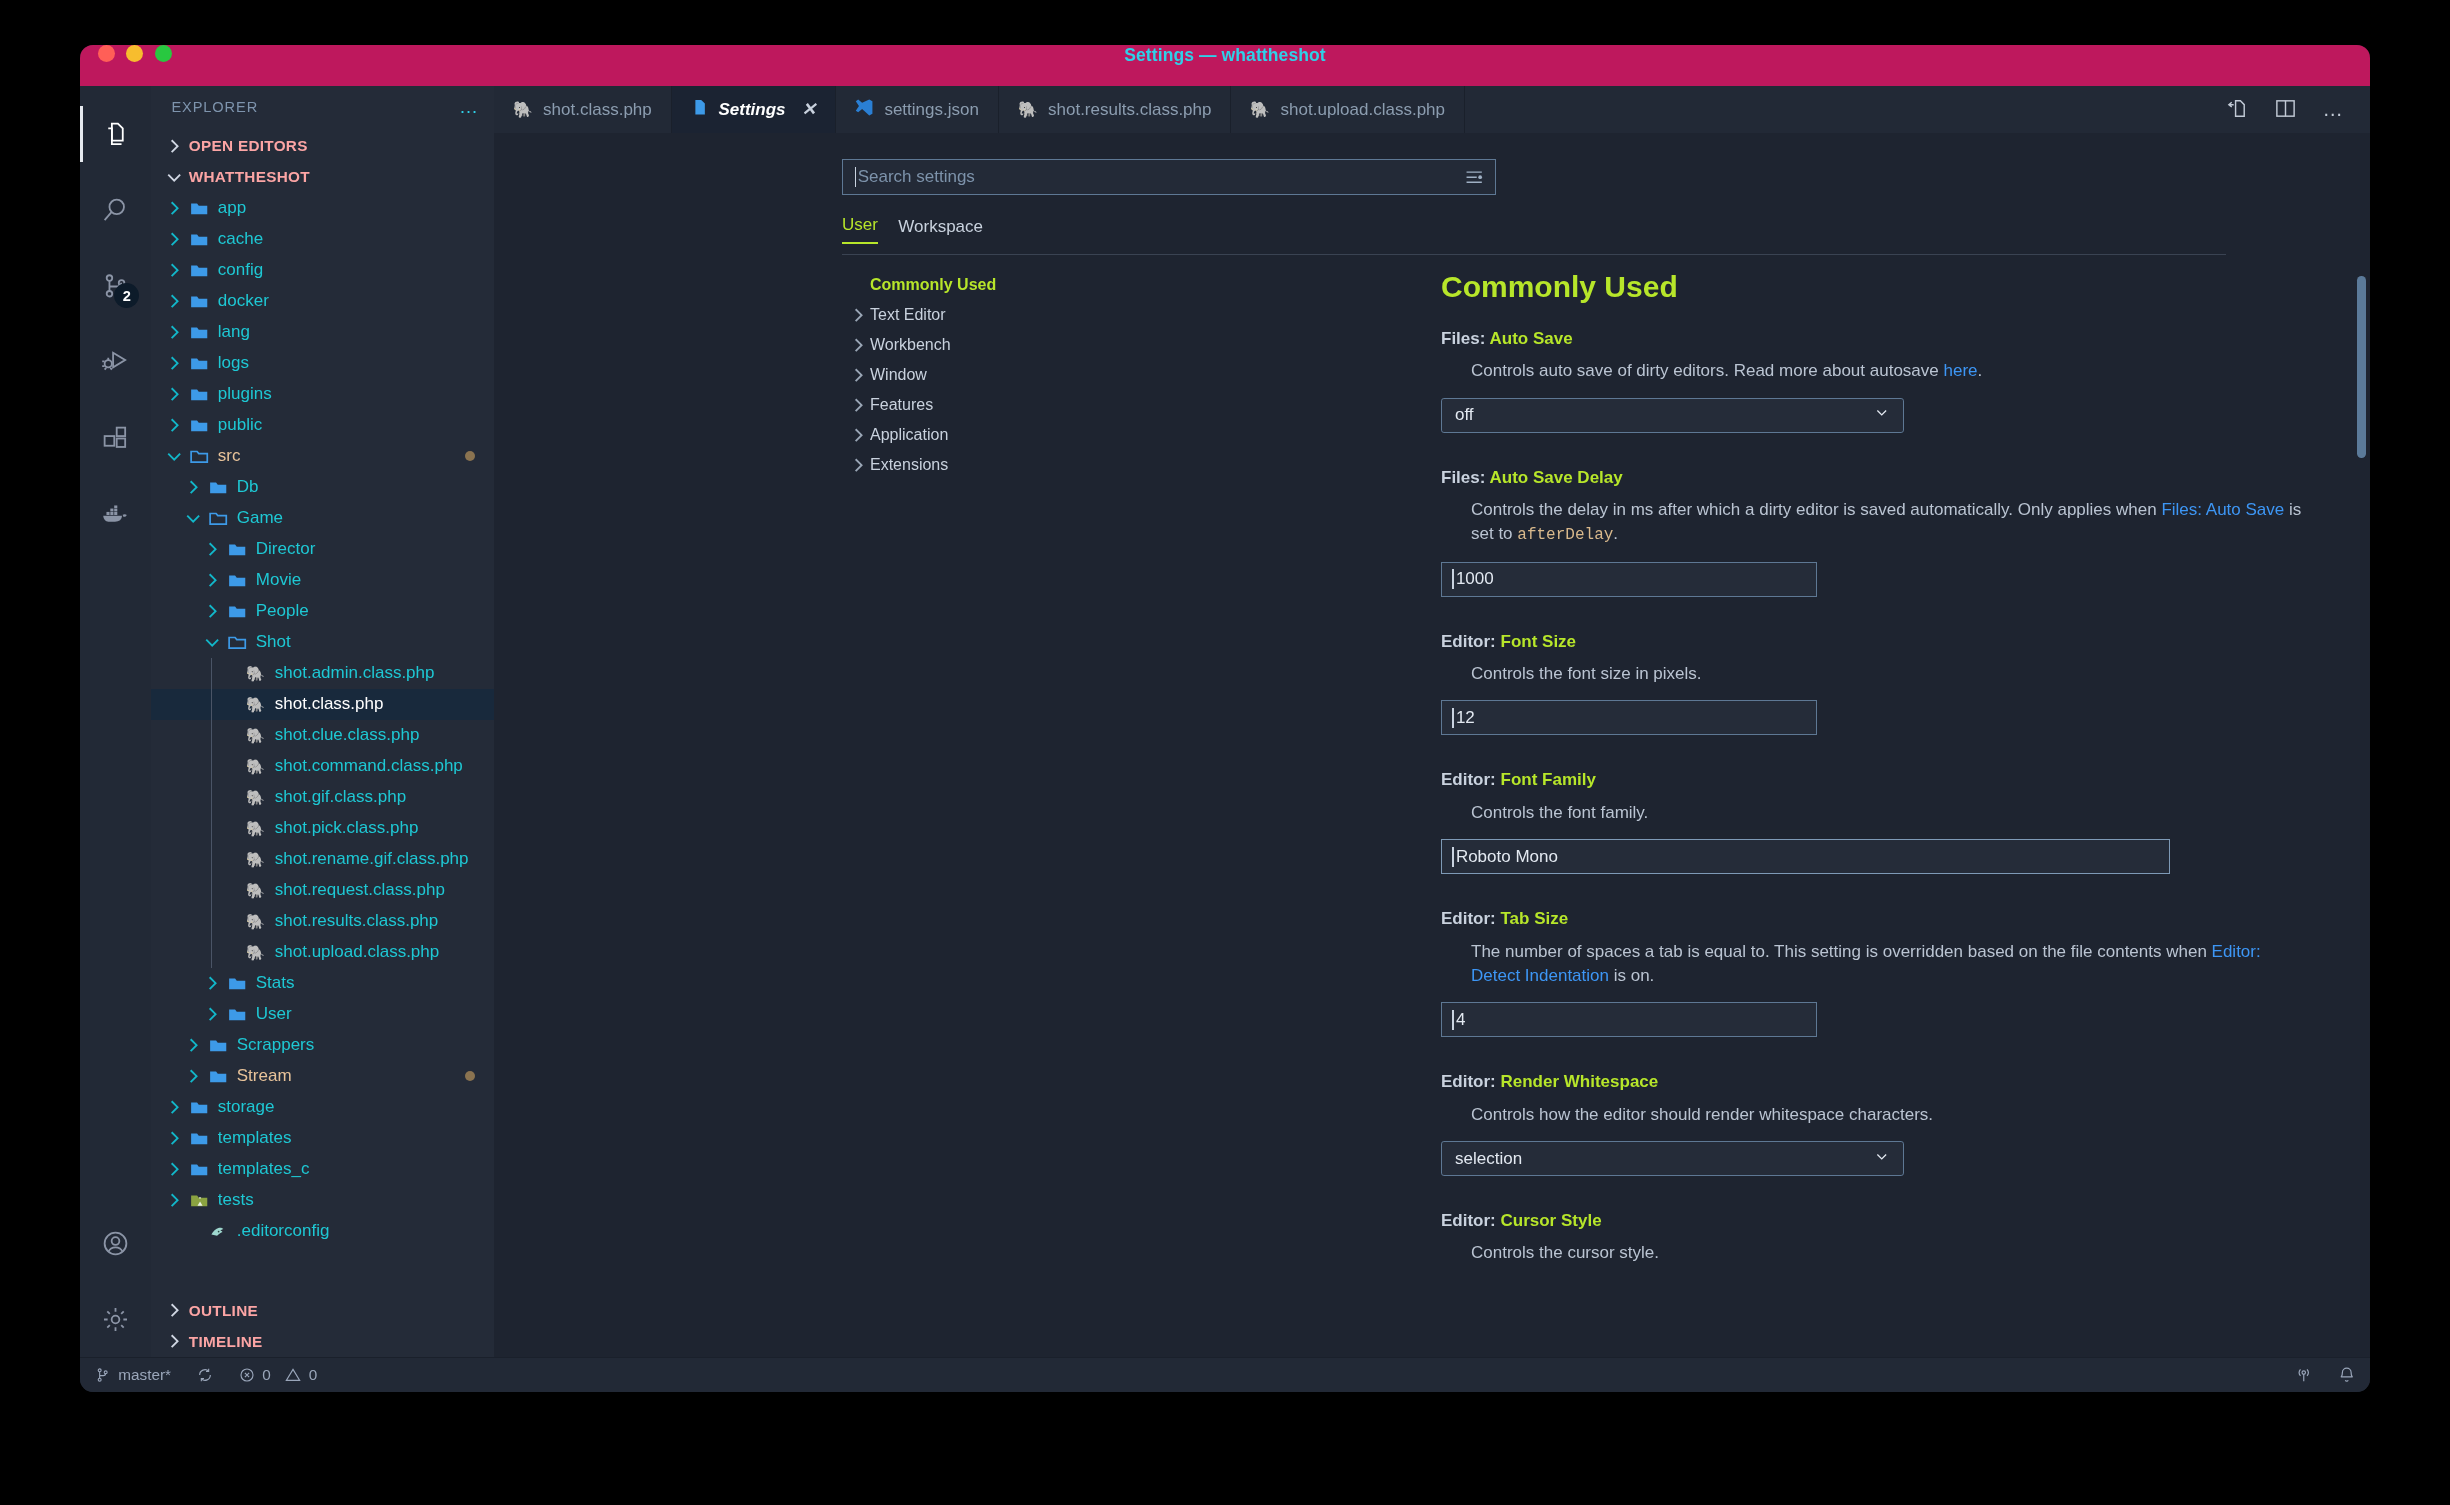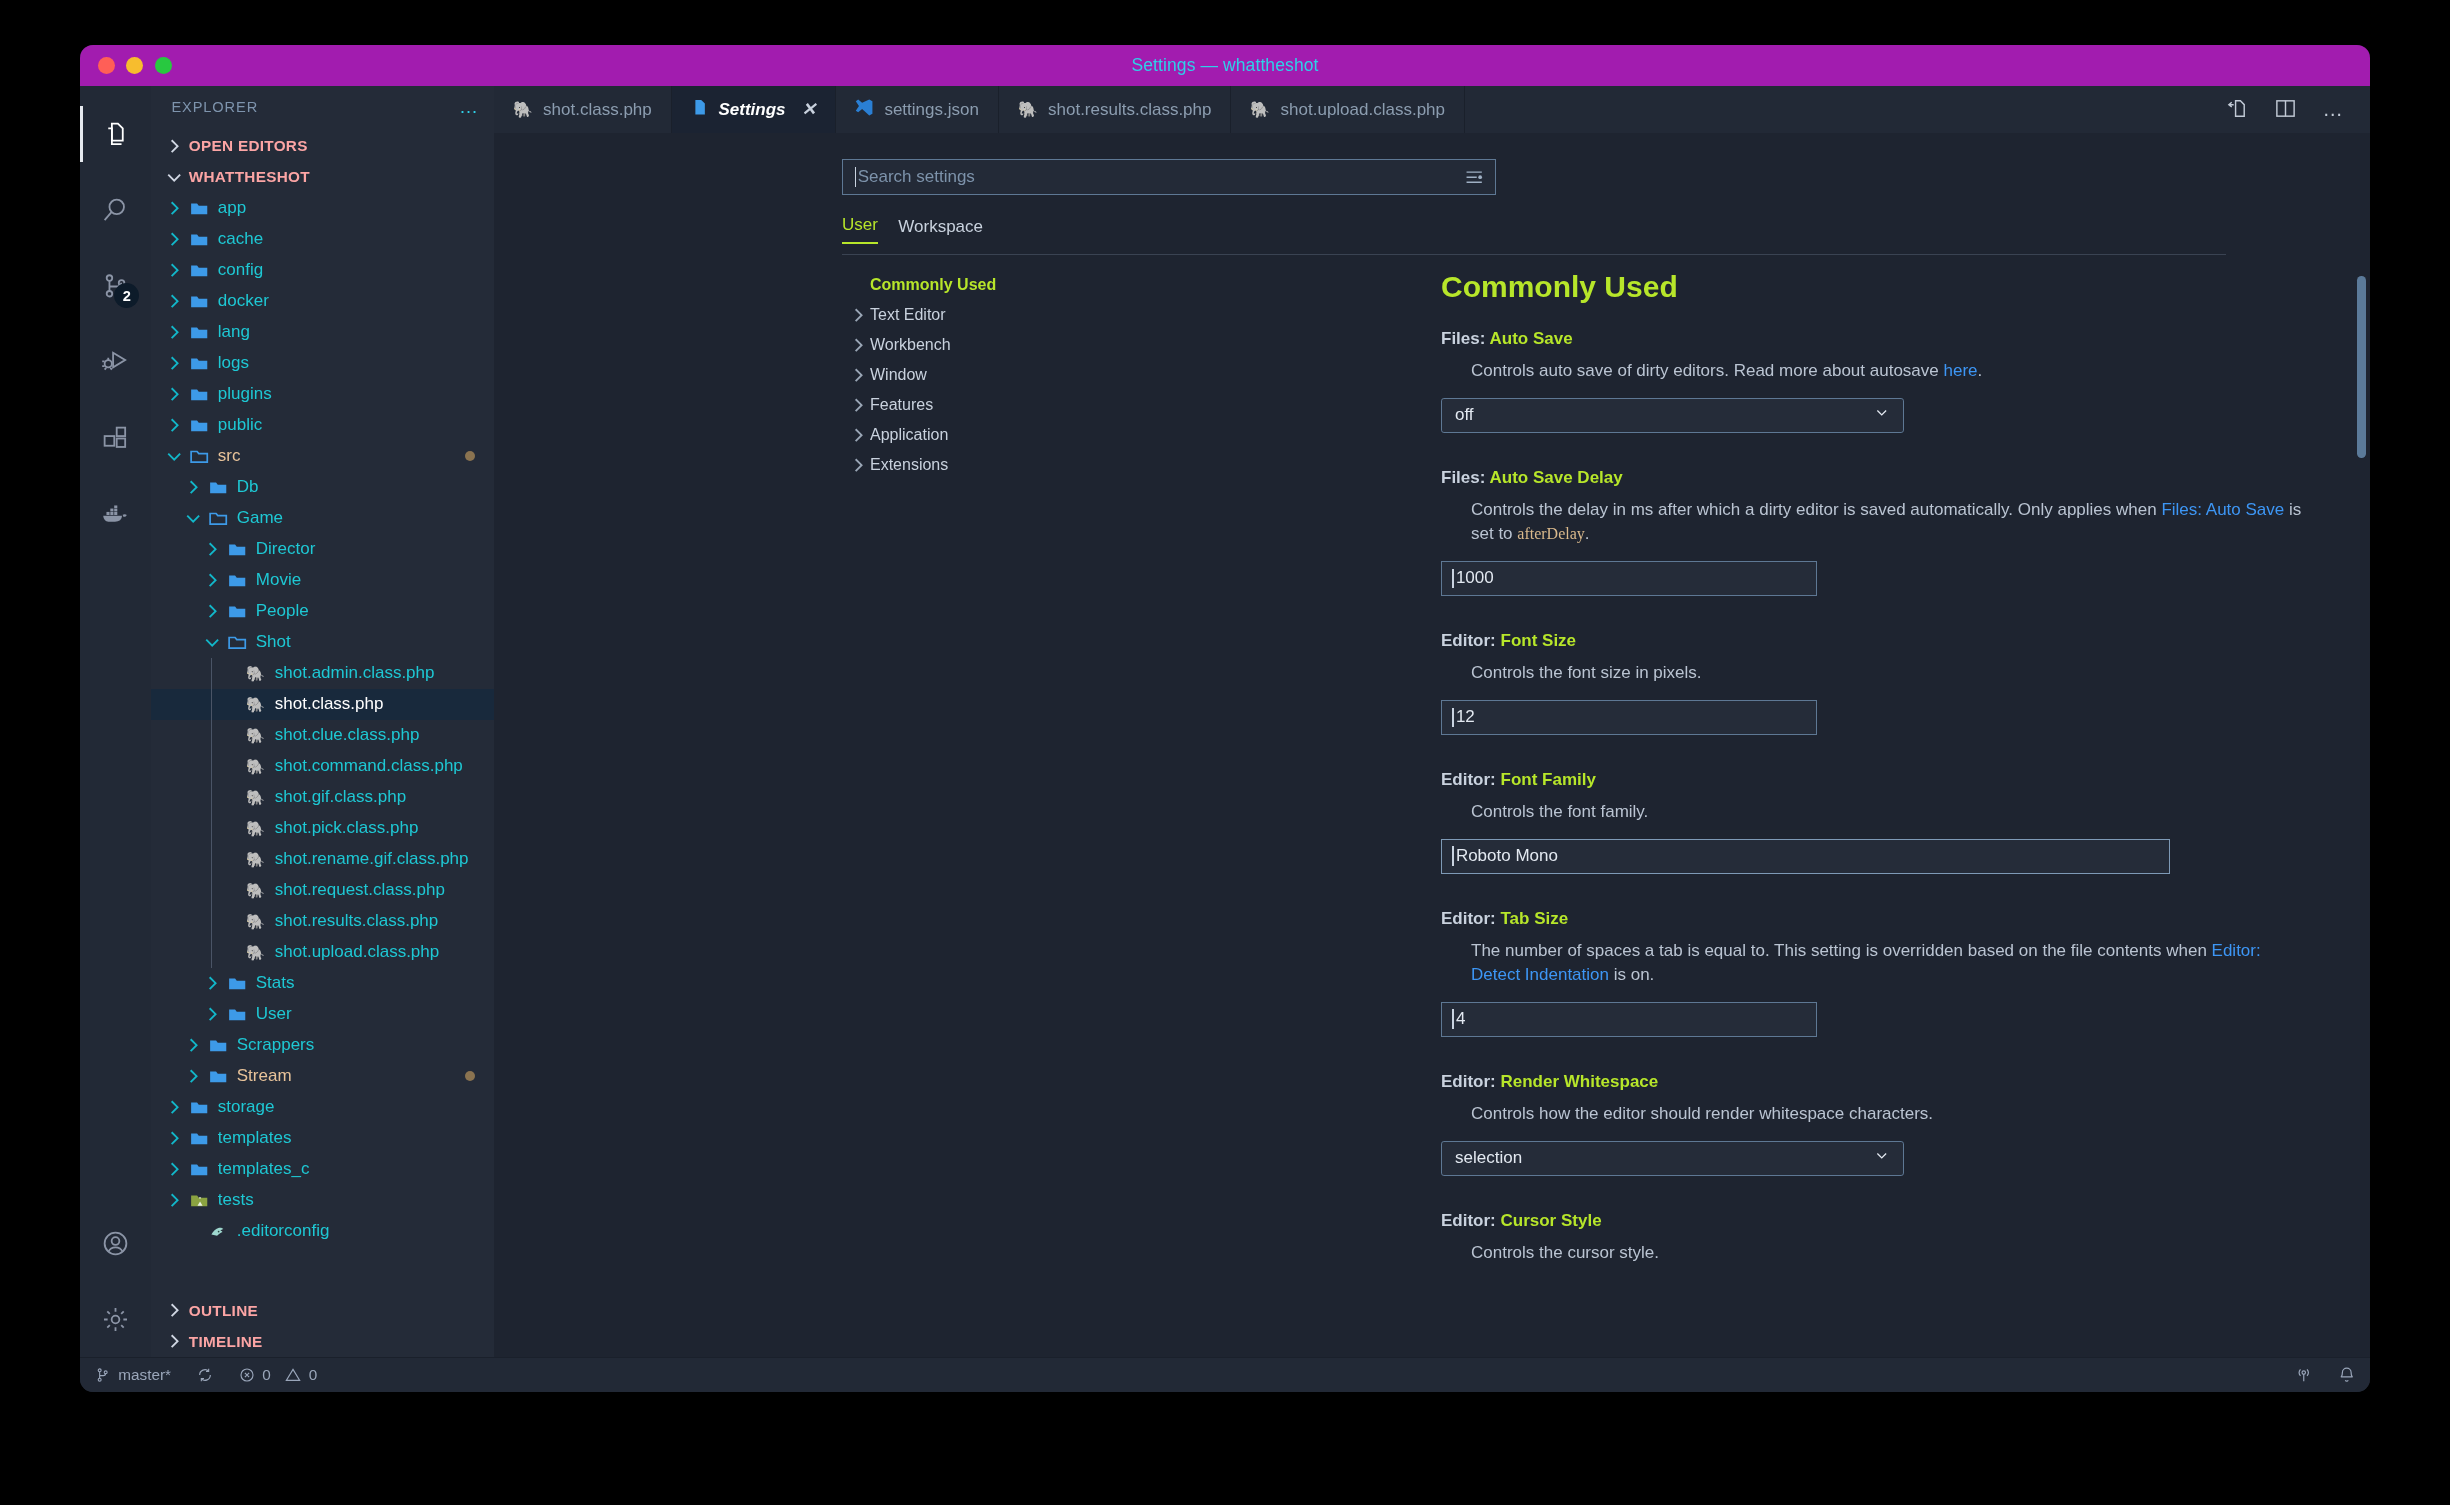--- a/index.html
+++ b/index.html
@@ -18,23 +18,23 @@
     background: #1e2430;
     border-radius: 13px;
     overflow: hidden;
     box-shadow: 0 14.6px 44px rgba(0,0,0,.7);
     display: flex; flex-direction: column;
   }
 
   
   .titlebar {
     height: 41px; flex: 0 0 41px;
-    background: #a21caf;
+    background: #be185d;
     position: relative;
-    display: flex; align-items: center;
+    display: flex;  font-weight: bold;
   }
   .traffic { display: flex; gap: 11.7px; margin-left: 17.5px; }
   .dot { width: 17px; height: 17px; border-radius: 50%; }
   .dot.red { background: #ff5f57; }
   .dot.yellow { background: #f7bd2e; }
   .dot.green { background: #28c840; }
   .win-title {
     position: absolute; left: 0; right: 0; text-align: center;
     font-size: 17.5px; color: #2fd0e8; letter-spacing: 0.1px;
   }
@@ -185,21 +185,21 @@
   .content-h1 {
     font-size: 30px; color: #b7e62a; font-weight: bold; margin-bottom: 25px;
   }
   .setting { margin-bottom: 35px; max-width: 1100px; }
   .s-title { font-size: 17px; color: #c9d2de; margin-bottom: 10.2px; }
   .s-title .hl { color: #b7e62a; font-weight: bold; }
   .s-title.bold-cat { font-weight: bold; }
   .s-desc { font-size: 17px; color: #bac4d2; line-height: 1.42; margin-bottom: 14.6px; margin-left: 30px; }
   .s-desc a { color: #3d96f5; text-decoration: none; }
   .s-desc code {
-    font-family: Liberation Serif, serif; color: #d9b98c; font-size: 16px;
+    font-family: Liberation Mono, monospace; color: #d9b98c; font-size: 16px;
   }
   .s-select {
     width: 463px; height: 35px; background: #252c39;
     border: 1.5px solid #5e7894; border-radius: 2.9px;
     display: flex; align-items: center; justify-content: space-between;
     padding: 0 13px; font-size: 17px; color: #e3e9f1;
   }
   .s-input {
     width: 376px; height: 35px; background: #252c39;
     border: 1.5px solid #5e7894;

